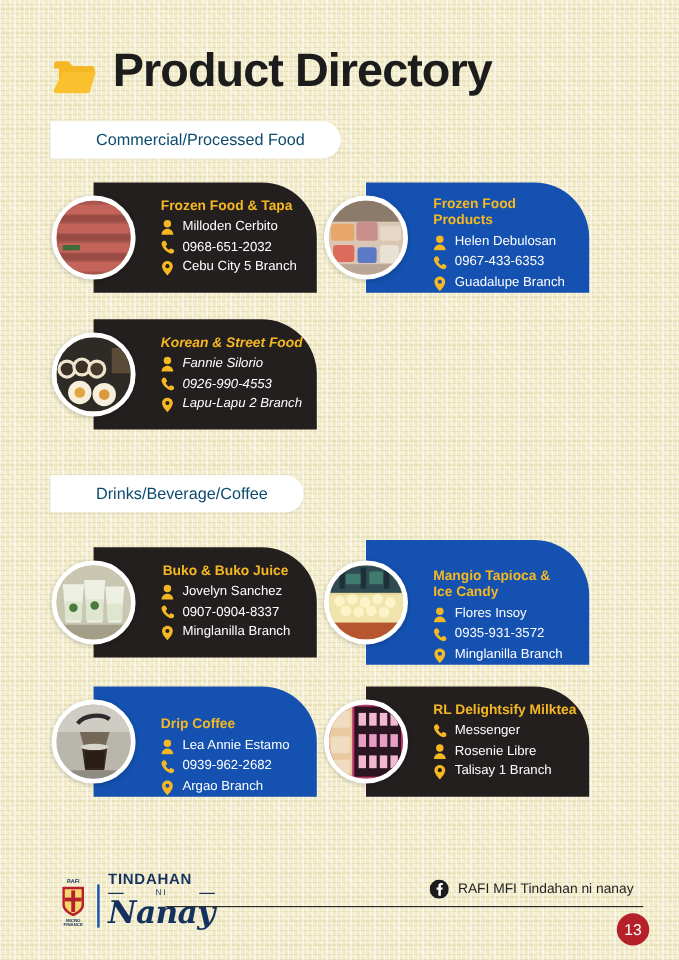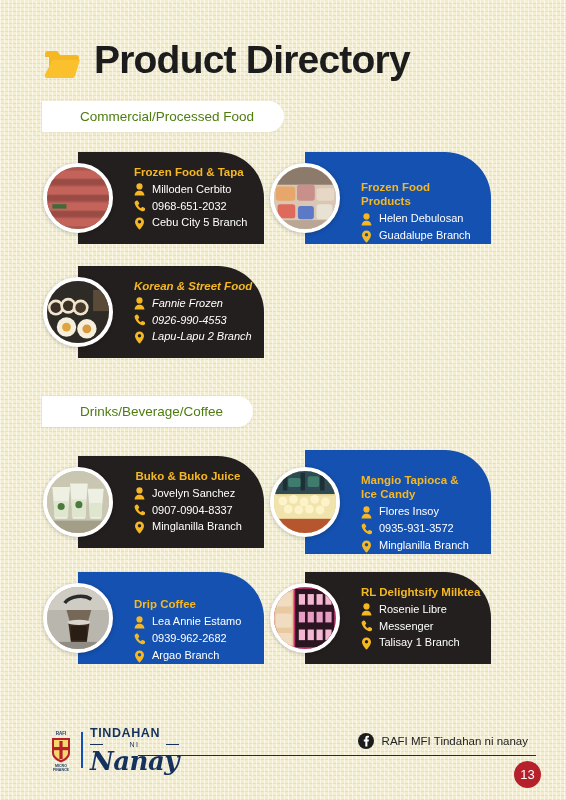--- a/index.html
+++ b/index.html
@@ -47,21 +47,21 @@
   .section-pill {
     position: absolute;
     left: 42px;
     height: 31px;
     background: #ffffff;
     border-radius: 0 16px 16px 0;
     display: flex;
     align-items: center;
     padding: 0 30px 0 38px;
     font-size: 13.5px;
-    color: #4d7c0f;
+    color: #0c4a6e;
     white-space: nowrap;
     box-shadow: 0 1px 3px rgba(0,0,0,.06);
   }
   .pill-1 { top: 101px; }
   .pill-2 { top: 396px; }
 
   
   .card {
     position: absolute;
     height: 92px;
@@ -112,21 +112,21 @@
     line-height: 1.45;
     white-space: nowrap;
   }
 
   
   .footer-logo {
     position: absolute;
     left: 48px;
     top: 727px;
     display: flex;
-    align-items: center;
+    align-items: flex-end;
     gap: 7px;
   }
   .crest { display: block; width: 26px; height: 44px; flex: none; }
   .logo-divider { width: 2px; height: 36px; background: #1451b0; flex: none; }
   .logo-words { display: flex; flex-direction: column; line-height: 1; }
   .logo-tindahan {
     font-size: 12.5px; font-weight: 700; letter-spacing: .6px; color: #15325e;
   }
   .logo-ni {
     font-size: 7px; color: #15325e; letter-spacing: 1.5px; text-align: center;
@@ -264,20 +264,26 @@
     <div class="card-title">Frozen Food Products</div>
     <div class="row">
       <svg class="ico" viewBox="0 0 11 13">
           <circle cx="5.5" cy="3.4" r="3.1" fill="#f5b823"></circle>
           <path d="M.6 12.6c0-2.9 2.2-4.9 4.9-4.9s4.9 2 4.9 4.9z" fill="#f5b823"></path>
         </svg>
       <span class="txt">Helen Debulosan</span>
     </div>
     <div class="row">
       <svg class="ico" viewBox="0 0 11 13">
+          <path d="M2.2.8c.7-.5 1.5-.3 1.9.4l.9 1.6c.4.7.2 1.4-.4 1.8l-.6.4c.5 1.4 1.6 2.6 3 3.2l.4-.6c.4-.6 1.2-.8 1.8-.4l1.5.9c.7.4.9 1.2.4 1.9-.9 1.2-2.3 1.6-3.7 1C4.1 9.7 1.4 6.7.7 3.6.4 2.4.9 1.5 2.2.8z" fill="#f5b823"></path>
+        </svg>
+      <span class="txt">0967-433-6353</span>
+    </div>
+    <div class="row">
+      <svg class="ico" viewBox="0 0 11 13">
           <path d="M5.5.4c2.5 0 4.5 2 4.5 4.5 0 3.3-4.5 7.7-4.5 7.7S1 8.2 1 4.9C1 2.4 3 .4 5.5.4z" fill="#f5b823"></path>
           <circle cx="5.5" cy="4.8" r="1.7" fill="#1451b0"></circle>
         </svg>
       <span class="txt">Guadalupe Branch</span>
     </div>
   </div>
 </div>
 
 <div class="card dark" style="left:78px; top:266px; width:186px;font-style:italic;">
   <div class="avatar">
@@ -300,21 +306,21 @@
       <rect x="52" y="10" width="18" height="24" fill="#5a4a38"></rect>
     </svg>
   </div>
   <div class="card-body">
     <div class="card-title">Korean &amp; Street Food</div>
     <div class="row">
       <svg class="ico" viewBox="0 0 11 13">
           <circle cx="5.5" cy="3.4" r="3.1" fill="#f5b823"></circle>
           <path d="M.6 12.6c0-2.9 2.2-4.9 4.9-4.9s4.9 2 4.9 4.9z" fill="#f5b823"></path>
         </svg>
-      <span class="txt">Fannie Frozen</span>
+      <span class="txt">Fannie Silorio</span>
     </div>
     <div class="row">
       <svg class="ico" viewBox="0 0 11 13">
           <path d="M2.2.8c.7-.5 1.5-.3 1.9.4l.9 1.6c.4.7.2 1.4-.4 1.8l-.6.4c.5 1.4 1.6 2.6 3 3.2l.4-.6c.4-.6 1.2-.8 1.8-.4l1.5.9c.7.4.9 1.2.4 1.9-.9 1.2-2.3 1.6-3.7 1C4.1 9.7 1.4 6.7.7 3.6.4 2.4.9 1.5 2.2.8z" fill="#f5b823"></path>
         </svg>
       <span class="txt">0926-990-4553</span>
     </div>
     <div class="row">
       <svg class="ico" viewBox="0 0 11 13">
           <path d="M5.5.4c2.5 0 4.5 2 4.5 4.5 0 3.3-4.5 7.7-4.5 7.7S1 8.2 1 4.9C1 2.4 3 .4 5.5.4z" fill="#f5b823"></path>
@@ -492,30 +498,30 @@
           <rect x="38" y="48" width="7" height="12"></rect>
           <rect x="48" y="48" width="7" height="12"></rect>
           <rect x="58" y="48" width="7" height="12"></rect>
         </g>
     </svg>
   </div>
   <div class="card-body">
     <div class="card-title">RL Delightsify Milktea</div>
     <div class="row">
       <svg class="ico" viewBox="0 0 11 13">
+          <path d="M2.2.8c.7-.5 1.5-.3 1.9.4l.9 1.6c.4.7.2 1.4-.4 1.8l-.6.4c.5 1.4 1.6 2.6 3 3.2l.4-.6c.4-.6 1.2-.8 1.8-.4l1.5.9c.7.4.9 1.2.4 1.9-.9 1.2-2.3 1.6-3.7 1C4.1 9.7 1.4 6.7.7 3.6.4 2.4.9 1.5 2.2.8z" fill="#f5b823"></path>
+        </svg>
+      <span class="txt">Messenger</span>
+    </div>
+    <div class="row">
+      <svg class="ico" viewBox="0 0 11 13">
           <circle cx="5.5" cy="3.4" r="3.1" fill="#f5b823"></circle>
           <path d="M.6 12.6c0-2.9 2.2-4.9 4.9-4.9s4.9 2 4.9 4.9z" fill="#f5b823"></path>
         </svg>
       <span class="txt">Rosenie Libre</span>
-    </div>
-    <div class="row">
-      <svg class="ico" viewBox="0 0 11 13">
-          <path d="M2.2.8c.7-.5 1.5-.3 1.9.4l.9 1.6c.4.7.2 1.4-.4 1.8l-.6.4c.5 1.4 1.6 2.6 3 3.2l.4-.6c.4-.6 1.2-.8 1.8-.4l1.5.9c.7.4.9 1.2.4 1.9-.9 1.2-2.3 1.6-3.7 1C4.1 9.7 1.4 6.7.7 3.6.4 2.4.9 1.5 2.2.8z" fill="#f5b823"></path>
-        </svg>
-      <span class="txt">Messenger</span>
     </div>
     <div class="row">
       <svg class="ico" viewBox="0 0 11 13">
           <path d="M5.5.4c2.5 0 4.5 2 4.5 4.5 0 3.3-4.5 7.7-4.5 7.7S1 8.2 1 4.9C1 2.4 3 .4 5.5.4z" fill="#f5b823"></path>
           <circle cx="5.5" cy="4.8" r="1.7" fill="#241f1f"></circle>
         </svg>
       <span class="txt">Talisay 1 Branch</span>
     </div>
   </div>
 </div>

